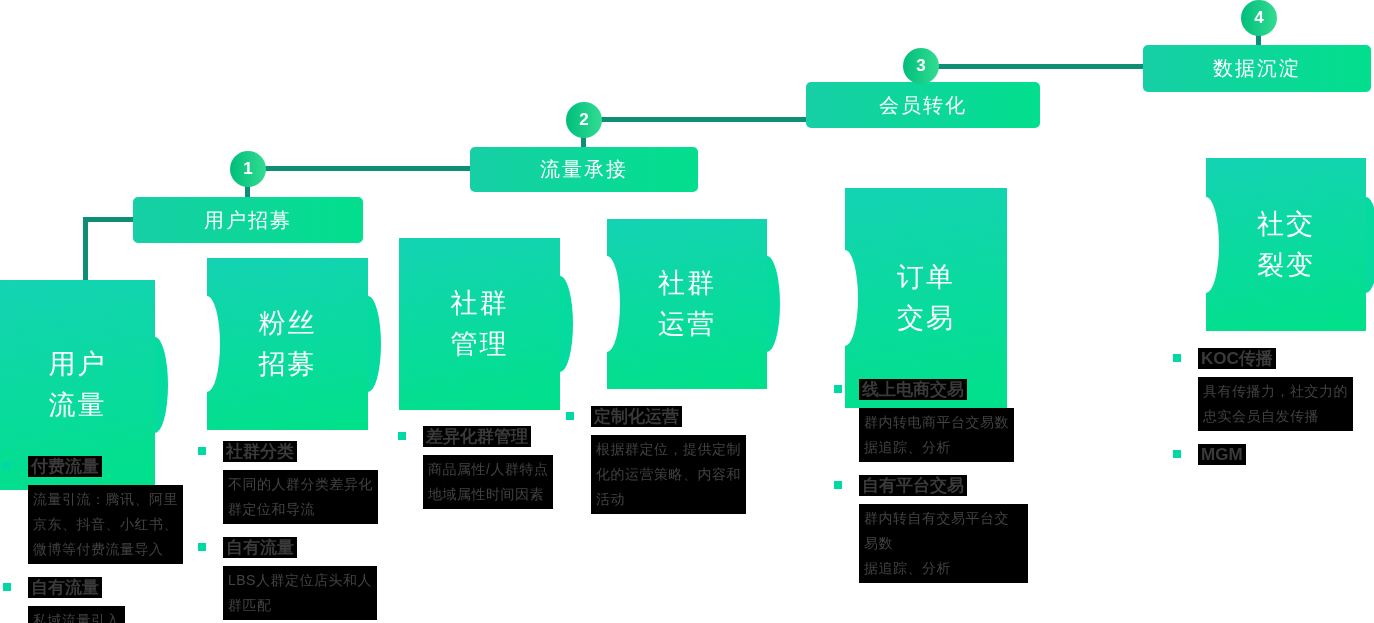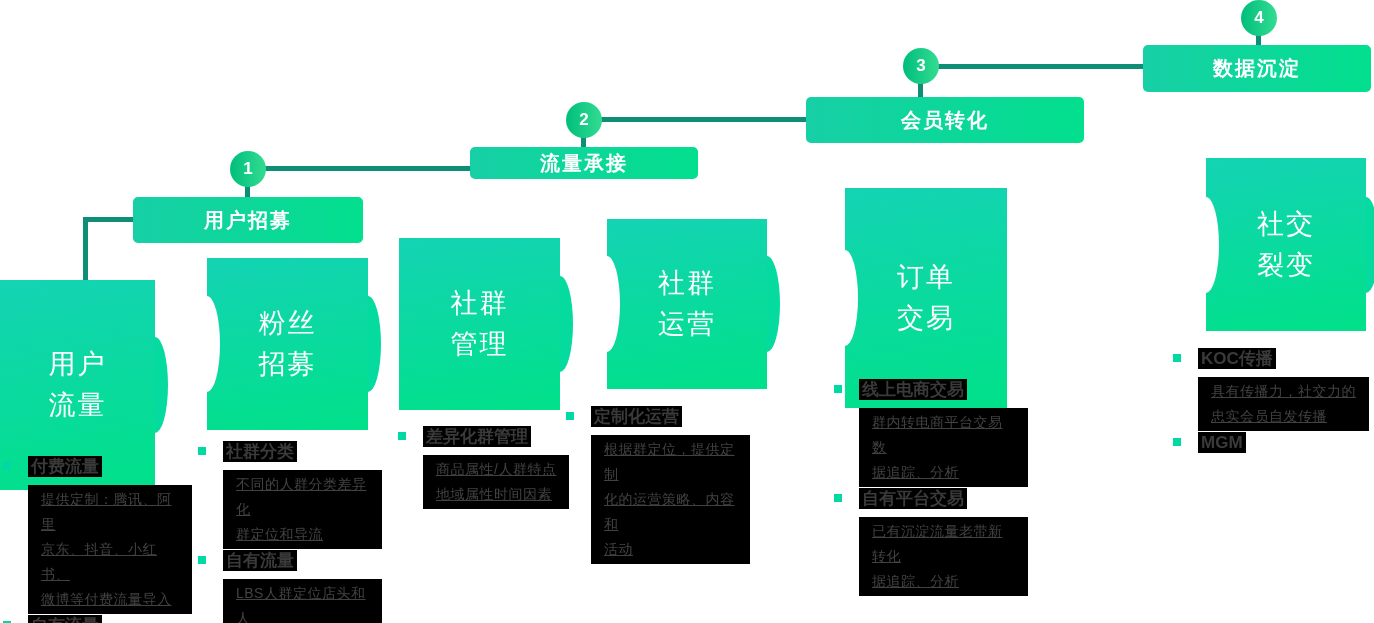--- a/index.html
+++ b/index.html
@@ -13,43 +13,43 @@
   
   .stage-circle{position:absolute;width:36px;height:36px;border-radius:50%;
     background:linear-gradient(90deg,#00BE7C 0%,#33DC91 100%);
     display:flex;align-items:center;justify-content:center;z-index:3;}
   .stage-circle span{color:#fff;font-size:17px;font-weight:bold;}
 
   
   .stage-bar{position:absolute;border-radius:5px;z-index:2;
     background:linear-gradient(90deg,#17CFA6 0%,#02DF8D 100%);
     display:flex;align-items:center;justify-content:center;}
-  .stage-bar span{color:#fff;font-size:20px;font-weight:bold;letter-spacing:2px;}
+  .stage-bar span{color:#fff;font-size:20px;font-weight:normal;letter-spacing:2px;}
 
   
   .block{position:absolute;background:linear-gradient(170deg,#14D3B4 0%,#00E189 100%);
     display:flex;align-items:center;justify-content:center;z-index:1;}
   .block.bump-right::after{content:"";position:absolute;right:-13px;top:50%;
     transform:translateY(-50%);width:13px;height:96px;background:#06DB9F;
     border-radius:0 100% 100% 0 / 0 50% 50% 0;}
   .block.notch-left::before{content:"";position:absolute;left:0;top:50%;
     transform:translateY(-50%);width:13px;height:96px;background:#ffffff;
     border-radius:0 100% 100% 0 / 0 50% 50% 0;}
   .block-label{color:#fff;font-size:27px;line-height:41px;letter-spacing:2px;
     white-space:pre-line;text-align:center;}
 
   
   .bullets{position:absolute;z-index:2;}
-  .bullet{position:relative;padding-left:26px;}
+  .bullet{position:relative;padding-left:26px;margin-bottom:12px;}
   .marker{position:absolute;left:1px;top:7px;width:8px;height:8px;background:#00D9A3;}
   .btitle{font-size:17px;font-weight:bold;line-height:24px;color:#3A3A3A;}
   .btitle span{background:#000;padding:1px 3px;}
   .bdesc{margin-top:6px;}
   .bdesc span{display:inline-block;background:#000;color:#424242;font-size:14px;
-    line-height:25px;letter-spacing:.5px;white-space:pre-line;padding:2px 13px;text-decoration:underline;}
+    line-height:25px;letter-spacing:.5px;white-space:pre-line;padding:2px 5px;}
 </style>
 </head>
 <body>
 
 <div class="canvas">
 
   <div class="line" style="left:83px;top:217px;width:50px;height:5px"></div>
   <div class="line" style="left:83px;top:217px;width:5px;height:64px"></div>
   <div class="line" style="left:245px;top:175px;width:5px;height:23px"></div>
   <div class="line" style="left:260px;top:166px;width:212px;height:5px"></div>
@@ -68,24 +68,24 @@
   <div class="stage-circle" style="left:903px;top:48px">
       <span>3</span>
     </div>
   <div class="stage-circle" style="left:1241px;top:0px">
       <span>4</span>
     </div>
 
   <div class="stage-bar" style="left:133px;top:197px;width:230px;height:46px">
       <span>用户招募</span>
     </div>
-  <div class="stage-bar" style="left:470px;top:147px;width:228px;height:32px">
+  <div class="stage-bar" style="left:470px;top:147px;width:228px;height:45px">
       <span>流量承接</span>
     </div>
-  <div class="stage-bar" style="left:806px;top:97px;width:278px;height:46px">
+  <div class="stage-bar" style="left:806px;top:82px;width:234px;height:46px">
       <span>会员转化</span>
     </div>
   <div class="stage-bar" style="left:1143px;top:45px;width:228px;height:47px">
       <span>数据沉淀</span>
     </div>
 
   <div class="block bump-right" style="left:0;top:280px;width:155px;height:210px">
       <span class="block-label">用户
 流量</span>
     </div>
@@ -107,21 +107,21 @@
     </div>
   <div class="block notch-left bump-right" style="left:1206px;top:158px;width:160px;height:173px">
       <span class="block-label">社交
 裂变</span>
     </div>
 
   <div class="bullets" style="left:2px;top:455px;width:190px">
     <div class="bullet">
       <span class="marker"></span>
       <div class="btitle"><span>付费流量</span></div>
-      <div class="bdesc"><span>提供定制：腾讯、阿里
+      <div class="bdesc"><span>流量引流：腾讯、阿里
 京东、抖音、小红书、
 微博等付费流量导入</span></div>
     </div>
     <div class="bullet">
       <span class="marker"></span>
       <div class="btitle"><span>自有流量</span></div>
       <div class="bdesc"><span>私域流量引入</span></div>
     </div>
   </div>
 
@@ -162,21 +162,21 @@
   <div class="bullets" style="left:833px;top:378px;width:195px">
     <div class="bullet">
       <span class="marker"></span>
       <div class="btitle"><span>线上电商交易</span></div>
       <div class="bdesc"><span>群内转电商平台交易数
 据追踪、分析</span></div>
     </div>
     <div class="bullet">
       <span class="marker"></span>
       <div class="btitle"><span>自有平台交易</span></div>
-      <div class="bdesc"><span>已有沉淀流量老带新转化
+      <div class="bdesc"><span>群内转自有交易平台交易数
 据追踪、分析</span></div>
     </div>
   </div>
 
   <div class="bullets" style="left:1172px;top:347px;width:200px">
     <div class="bullet">
       <span class="marker"></span>
       <div class="btitle"><span>KOC传播</span></div>
       <div class="bdesc"><span>具有传播力，社交力的
 忠实会员自发传播</span></div>

